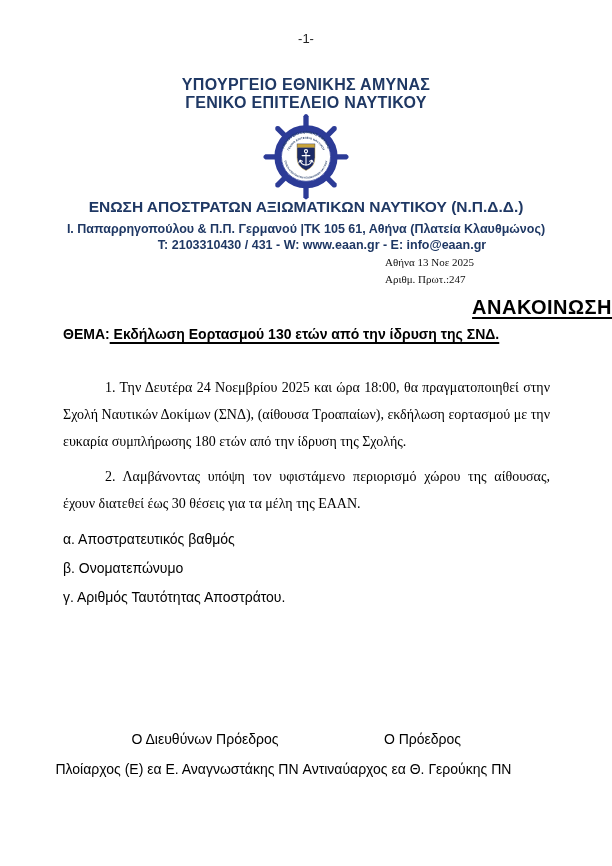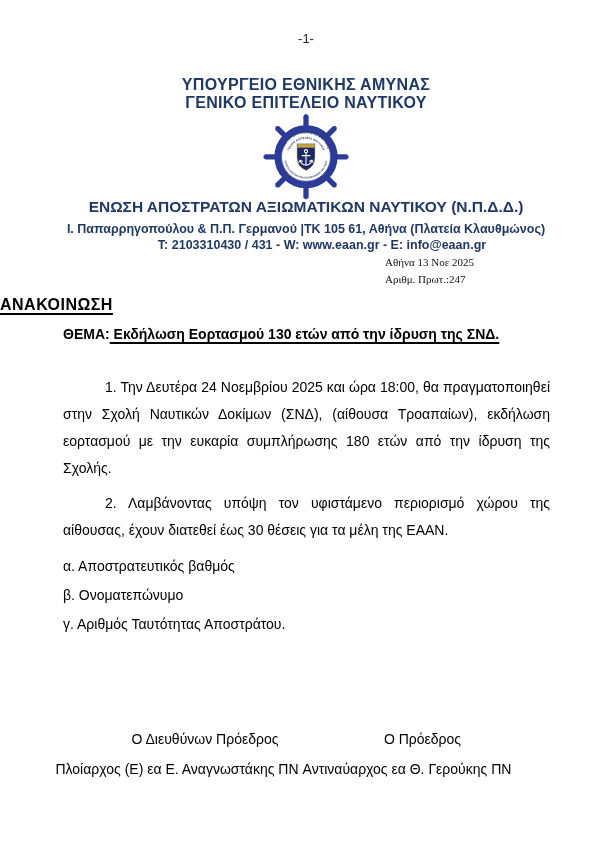--- a/index.html
+++ b/index.html
@@ -36,41 +36,42 @@
   .assoc-contact{
     position:absolute;top:237px;left:16px;width:100%;
     text-align:center;font-weight:bold;font-size:12.5px;line-height:16px;color:#1f3864;
   }
   .meta-block{
     position:absolute;top:254px;left:385px;
     font-size:11px;line-height:17px;color:#111;font-family:Liberation Serif, serif;
   }
   .doc-title{
     position:absolute;top:296px;left:0;width:100%;
-    text-align:left;font-weight:bold;font-size:16px;color:#000;
+    text-align:right;font-weight:bold;font-size:20px;color:#000;
     letter-spacing:.5px;
   }
   .doc-title span{
     text-decoration:underline;text-decoration-thickness:1.5px;text-underline-offset:3px;
   }
   .subject-line{
     position:absolute;top:326px;left:63px;width:487px;
     font-weight:bold;font-size:14px;color:#000;
   }
   .subject-line .subject-text{
     text-decoration:underline;text-decoration-thickness:1.5px;text-underline-offset:3px;
   }
   .body-text{
     position:absolute;top:374px;left:63px;width:487px;
     font-size:14px;line-height:27px;color:#000;
   }
   .body-text p{
     margin:0 0 8px 0;
     text-indent:42px;
     text-align:justify;
+    font-family:Liberation Serif, serif;
   }
   .body-text p.no-gap{margin-bottom:0;}
   .sub-list{line-height:29px;}
   .sig{position:absolute;font-size:14px;color:#000;text-align:center;}
   .sig-left-title{top:731px;left:95px;width:220px;}
   .sig-right-title{top:731px;left:330px;width:185px;}
   .sig-left-name{top:761px;left:52px;width:250px;}
   .sig-right-name{top:761px;left:298px;width:218px;}
   .logo-svg text{
     font-family:"Liberation Sans","DejaVu Sans",sans-serif;

